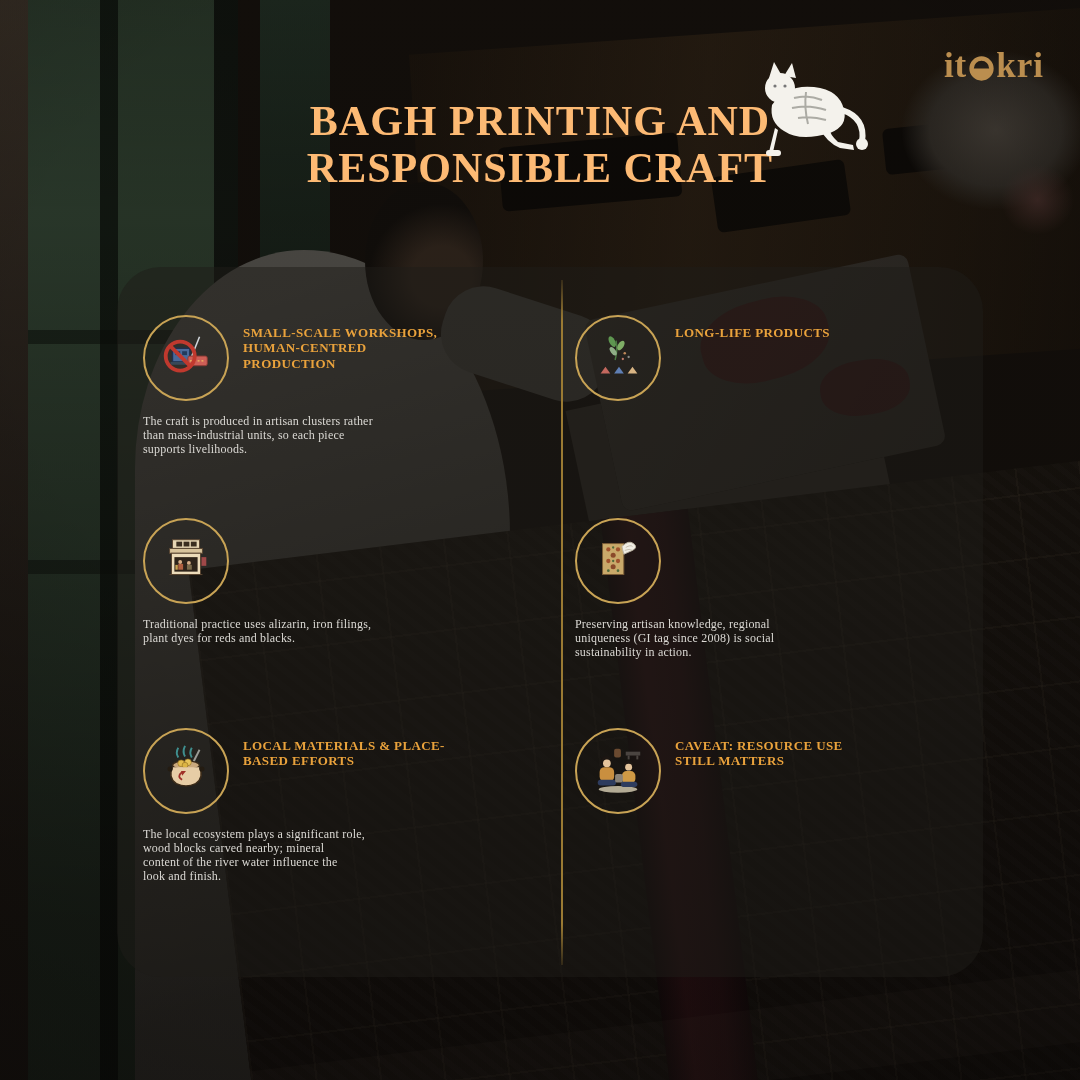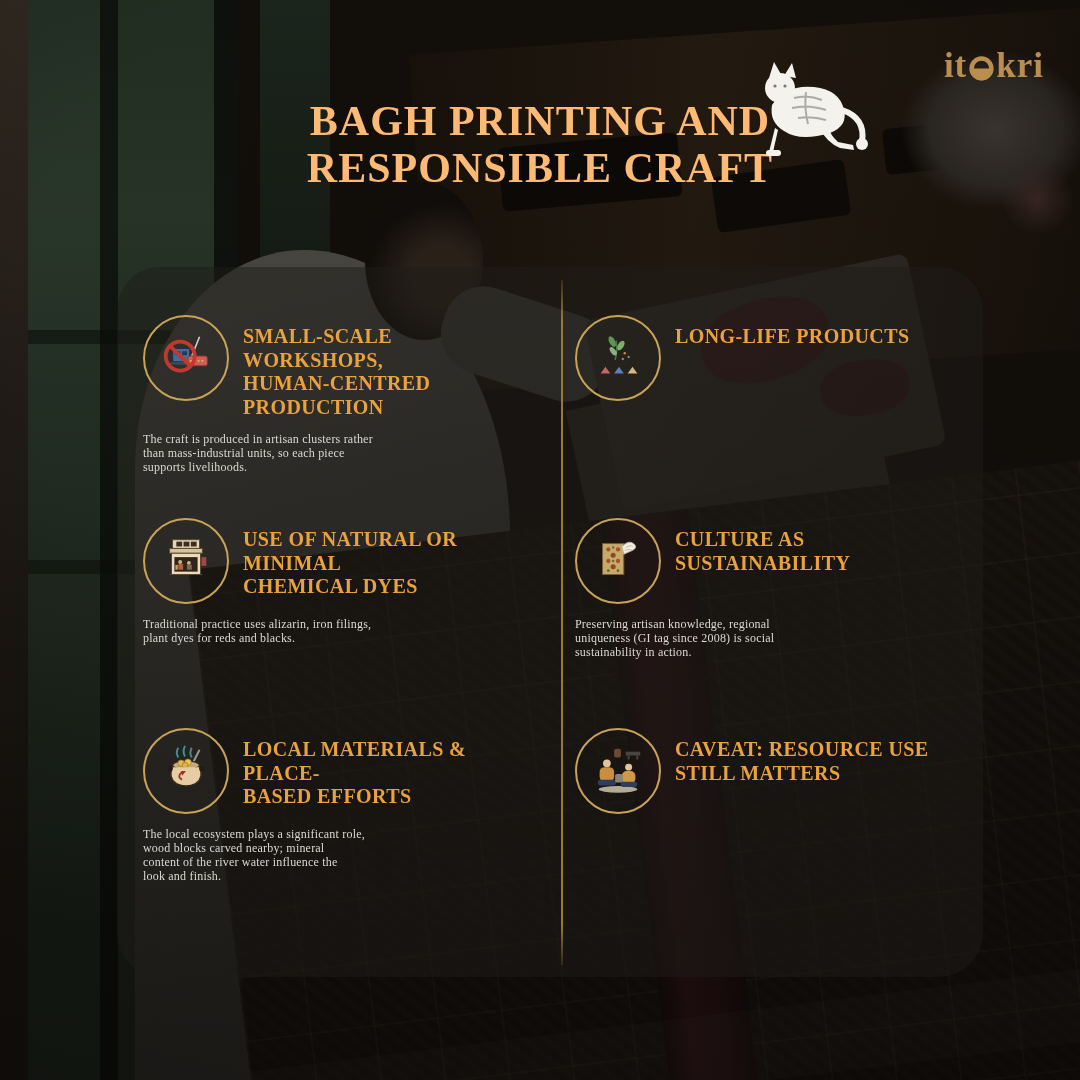--- a/index.html
+++ b/index.html
@@ -70,21 +70,21 @@
     border-radius:44px;background:rgba(30,28,23,.50);
     box-sizing:border-box;padding:48px 22px 0 26px;
     display:grid;grid-template-columns:1fr 1fr;grid-template-rows:203px 210px auto;
     column-gap:46px;}
   .divider{position:absolute;left:444px;top:13px;bottom:12px;width:2px;
     background:linear-gradient(180deg,rgba(154,122,51,.2),#9A7A33 6%,#9A7A33 94%,rgba(154,122,51,.2));}
   .section{min-width:0;}
   .sec-head{display:flex;gap:14px;align-items:flex-start;}
   .icon-circle{flex:none;width:86px;height:86px;border:2px solid #C8A355;border-radius:50%;
     box-sizing:border-box;display:flex;align-items:center;justify-content:center;}
-  .sec-title{margin:0;padding-top:10px;font-size:20px;font-weight:700;color:#E9A23C;
+  .sec-title{margin:0;padding-top:10px;font-size:13px;font-weight:700;color:#E9A23C;
     letter-spacing:.4px;line-height:1.18;white-space:pre-line;}
   .sec-body{margin:14px 0 0;font-size:12px;line-height:1.16;color:#DBD9D4;
     letter-spacing:.2px;white-space:pre-line;}
 </style>
 </head>
 <body>
 
 <div class="canvas">
 
   <div class="bg">
@@ -198,22 +198,20 @@
             <rect x="18" y="26" width="24" height="15" fill="#2e241a"></rect>
             <circle cx="24" cy="31" r="2" fill="#d8b088"></circle>
             <rect x="22" y="33" width="5" height="6" fill="#b06040"></rect>
             <circle cx="33" cy="32" r="2" fill="#d8b088"></circle>
             <rect x="31" y="34" width="5" height="5" fill="#7a6a4a"></rect>
             <rect x="19" y="34" width="2.5" height="5" fill="#c8a050"></rect>
             <rect x="46" y="26" width="5" height="9" fill="#a04848"></rect>
             <line x1="13" y1="44" x2="47" y2="44" stroke="#5a4632"></line>
           </svg>
         </div>
-        <h3 class="sec-title">USE OF NATURAL OR MINIMAL
-CHEMICAL DYES</h3>
       </div>
       <p class="sec-body">Traditional practice uses alizarin, iron filings,
 plant dyes for reds and blacks.</p>
     </div>
 
     <div class="section">
       <div class="sec-head">
         <div class="icon-circle">
           <svg width="58" height="58" viewBox="0 0 60 60">
             <rect x="14" y="12" width="22" height="32" fill="#c9a96a" stroke="#7a5c36"></rect>
@@ -224,22 +222,20 @@
               <circle cx="30" cy="30" r="2.2" fill="#a0522d"></circle>
             <circle cx="25" cy="36" r="2.6" fill="#8a4a2a"></circle>
             <circle cx="20" cy="40" r="1.4" fill="#4e6a3a"></circle>
               <circle cx="30" cy="40" r="1.4" fill="#4e6a3a"></circle>
             <circle cx="25" cy="16" r="1.2" fill="#4e6a3a"></circle>
               <circle cx="25" cy="30" r="1.2" fill="#4e6a3a"></circle>
             <path d="M34,15 q7,-7 12,-3 q5,4 -1,7 l-9,4 z" fill="#f0ede4" stroke="#b8b0a0"></path>
             <path d="M38,16 q5,-3 7,-1 M37,19 q5,-2 8,0" stroke="#b8b0a0" stroke-width=".8" fill="none"></path>
           </svg>
         </div>
-        <h3 class="sec-title">CULTURE AS
-SUSTAINABILITY</h3>
       </div>
       <p class="sec-body">Preserving artisan knowledge, regional
 uniqueness (GI tag since 2008) is social
 sustainability in action.</p>
     </div>
 
     <div class="section">
       <div class="sec-head">
         <div class="icon-circle">
           <svg width="58" height="58" viewBox="0 0 60 60">

